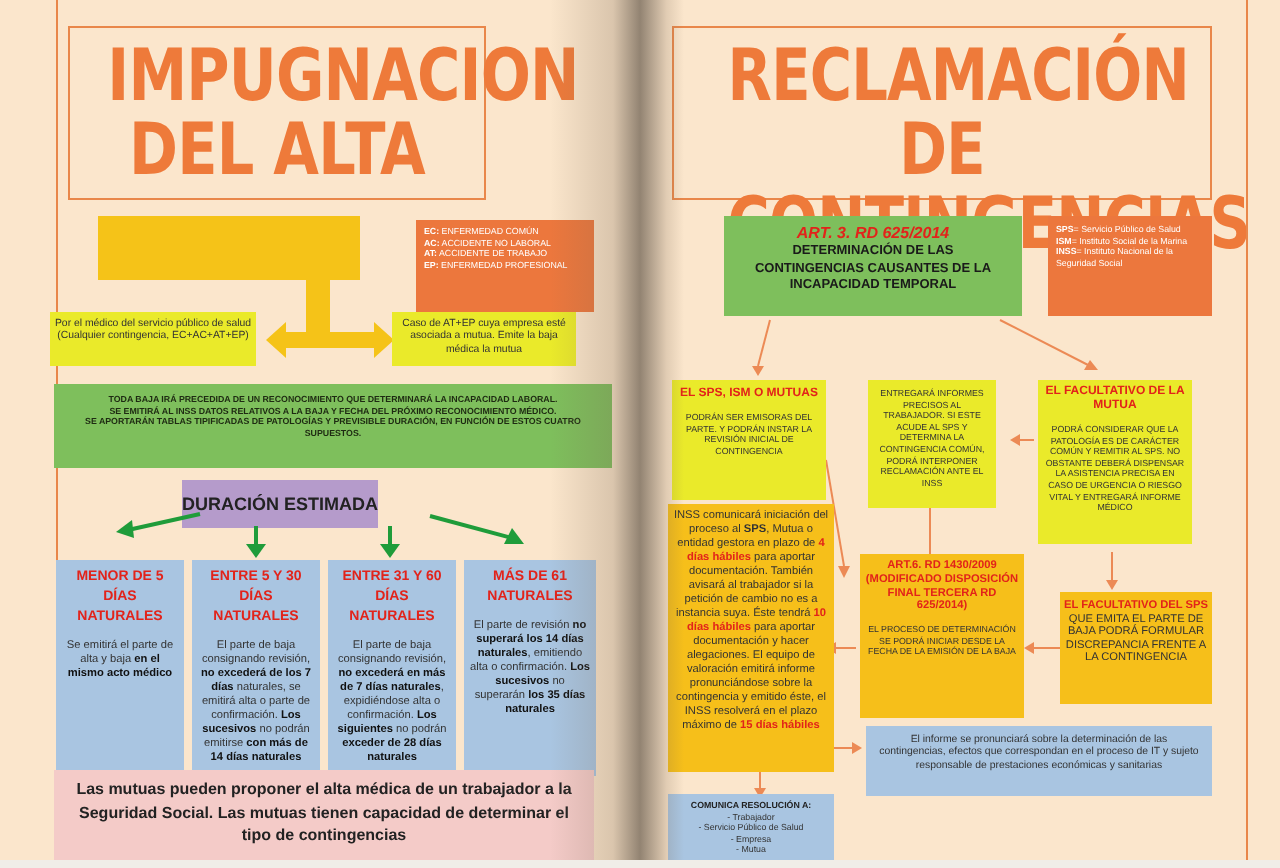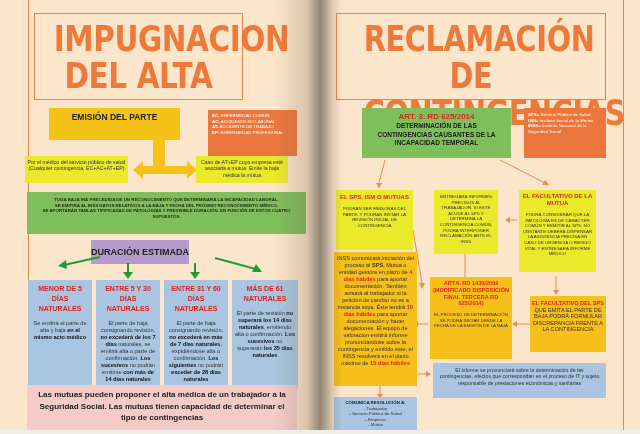--- a/index.html
+++ b/index.html
@@ -30,21 +30,20 @@
 
   <div class="page page-left">
     <div class="frame-line"></div>
 
     <div class="title-box" style="left:34px; top:13px; width:209px; height:87px; padding-top:6px;">
       <span class="l1">IMPUGNACION</span>
       <span class="l2">DEL ALTA</span>
     </div>
 
     <div class="box" style="left:49px; top:108px; width:131px; height:32px; background:#f5c318; padding-top:4px;">
-      <div class="b" style="font-size:8.5px; line-height:10px; color:#222;">EMISIÓN DEL PARTE</div>
     </div>
 
     <div style="position:absolute; left:153px; top:140px; width:12px; height:30px; background:#f5c318;"></div>
     <div style="position:absolute; left:139px; top:166px; width:52px; height:8px; background:#f5c318;"></div>
     <div style="position:absolute; left:133px; top:161px; width:0; height:0; border-top:9px solid transparent; border-bottom:9px solid transparent; border-right:10px solid #f5c318;"></div>
     <div style="position:absolute; left:187px; top:161px; width:0; height:0; border-top:9px solid transparent; border-bottom:9px solid transparent; border-left:10px solid #f5c318;"></div>
 
     <div class="box" style="left:208px; top:110px; width:89px; height:46px; background:#ec773d; text-align:left; padding:3px 4px; color:#fff;">
       <div class="tiny"><b>EC:</b><span> ENFERMEDAD COMÚN</span></div>
       <div class="tiny"><b>AC:</b><span> ACCIDENTE NO LABORAL</span></div>
@@ -102,21 +101,21 @@
     </div>
   </div>
 
   <div class="page page-right" style="left:320px; width:320px;">
     <div class="title-box" style="left:16px; top:13px; width:270px; height:87px; padding-top:6px;">
       <span class="l1" style="transform:scaleX(0.8);">RECLAMACIÓN DE</span>
       <span class="l2" style="transform:scaleX(0.8);">CONTINGENCIAS</span>
     </div>
 
     <div class="box" style="left:42px; top:108px; width:149px; height:50px; background:#7ebf5c; padding-top:4px;">
-      <div class="red" style="font-size:8px; line-height:10px;">ART. 3. RD 625/2014</div>
+      <div class="red" style="font-size:8px; line-height:10px;font-style:italic;">ART. 3. RD 625/2014</div>
       <div class="b" style="font-size:6.5px; line-height:8.5px; color:#1a1a1a; padding:0 10px;">DETERMINACIÓN DE LAS CONTINGENCIAS CAUSANTES DE LA INCAPACIDAD TEMPORAL</div>
     </div>
 
     <div class="box" style="left:204px; top:108px; width:82px; height:50px; background:#ec773d; text-align:left; padding:4px 4px; color:#fff;">
       <div class="tiny"><b>SPS</b><span>= Servicio Público de Salud</span></div>
       <div class="tiny"><b>ISM</b><span>= Instituto Social de la Marina</span></div>
       <div class="tiny"><b>INSS</b><span>= Instituto Nacional de la Seguridad Social</span></div>
     </div>
 
     <svg style="position:absolute; left:0; top:0;" width="320" height="434">

